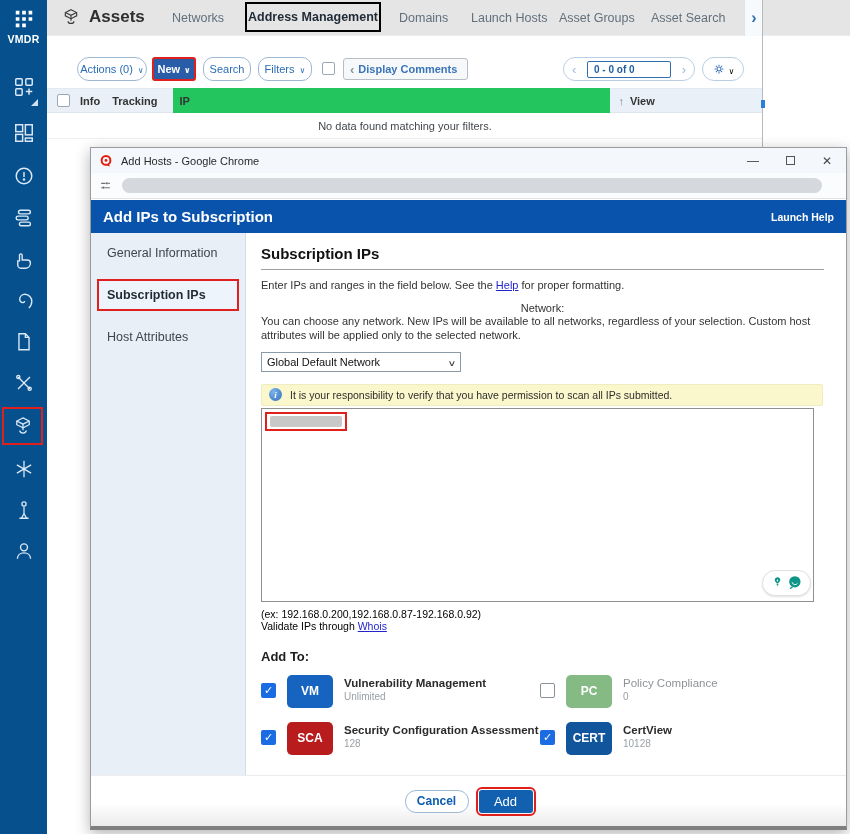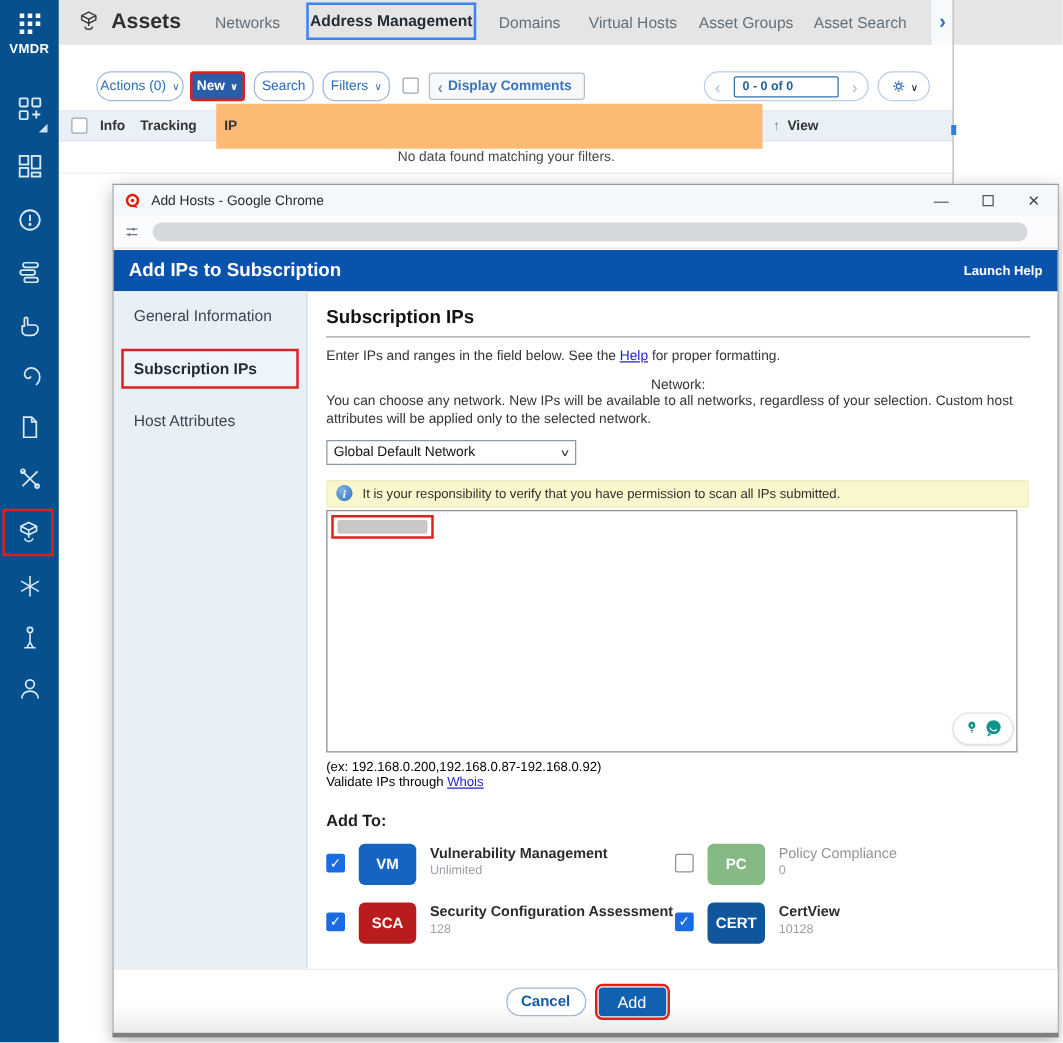--- a/index.html
+++ b/index.html
@@ -16,21 +16,21 @@
 
   
   #main { position:absolute; left:47px; top:0; width:716px; height:834px; background:#fff; }
   #main-edge { position:absolute; left:762px; top:0; width:1px; height:148px; background:#b9b9b9; }
   #scroll-marker { position:absolute; left:761px; top:100px; width:4px; height:8px; background:#2f7fd6; }
 
   #app-header { position:absolute; left:0; top:0; width:820px; height:36px; background:#e5e5e5; border-bottom:1px solid #ececec; }
   .app-title { position:absolute; left:14px; top:7px; display:flex; align-items:center; gap:8px; }
   .app-title span { font-size:17px; font-weight:600; color:#2f2f2f; }
   .tab { position:absolute; top:11px; font-size:12.5px; color:#62707c; cursor:pointer; white-space:nowrap; }
-  .tab-am-box { position:absolute; left:198px; top:2px; width:136px; height:30px; border:2px solid #3b82f6; display:flex; align-items:center; justify-content:center; font-size:12.5px; font-weight:bold; color:#1f2a35; cursor:pointer; }
+  .tab-am-box { position:absolute; left:198px; top:2px; width:136px; height:30px; border:2px solid #000000; display:flex; align-items:center; justify-content:center; font-size:12.5px; font-weight:bold; color:#1f2a35; cursor:pointer; }
   .tab-more { position:absolute; left:697px; top:0; width:19px; height:36px; border-left:1px solid #e3e3e3; background:#f7fafd; color:#2a6db5; display:flex; align-items:center; justify-content:center; cursor:pointer; }
   .tab-more::after { content:"\203A"; font-size:16px; font-weight:bold; }
 
   
   #toolbar { position:absolute; left:0; top:52px; width:716px; height:34px; }
   .pill { position:absolute; top:5px; height:24px; border:1px solid #9db9d6; border-radius:12px; background:#fff; color:#2a6db5; font-size:11px; display:flex; align-items:center; justify-content:center; gap:5px; cursor:pointer; }
   .chev::after { content:"\2228"; font-size:8px; transform:scaleX(1.4); color:inherit; }
   #btn-actions { left:30px; width:70px; }
   #btn-new { position:absolute; left:105px; top:5px; width:44px; height:24px; background:#2a5da8; border:2px solid #e0201c; border-radius:3px; color:#fff; font-size:11px; font-weight:bold; display:flex; align-items:center; justify-content:center; gap:4px; cursor:pointer; }
   #btn-search { left:156px; width:48px; border-radius:10px; }
@@ -40,21 +40,21 @@
   #btn-dc::before { content:"\2039"; color:#8a949e; font-size:13px; }
   #pager { position:absolute; left:516px; top:5px; width:132px; height:24px; border:1px solid #b9cde3; border-radius:12px; background:#fff; display:flex; align-items:center; justify-content:space-between; padding:0 8px; }
   .pg-arrow { color:#9fb8d4; font-size:13px; cursor:pointer; line-height:1; }
   #pager-count { width:84px; height:17px; border:1px solid #2f6fb0; border-radius:2px; font-size:10px; font-weight:bold; color:#1c5f9f; display:flex; align-items:center; padding-left:6px; }
   #btn-gear { position:absolute; left:655px; top:5px; width:42px; height:24px; border:1px solid #b9cde3; border-radius:12px; background:#fff; display:flex; align-items:center; justify-content:center; gap:3px; cursor:pointer; }
 
   
   #thead { position:absolute; left:0; top:88px; width:716px; height:25px; background:#e9f0f7; border-top:1px solid #e2e9f1; border-bottom:1px solid #dfe5ec; display:flex; align-items:center; font-size:11px; font-weight:bold; color:#333; }
   #cb-thead { width:13px; height:13px; border:1px solid #9aa7b4; border-radius:2px; background:#fff; margin-left:10px; cursor:pointer; }
   .th-info { margin-left:10px; } .th-tracking { margin-left:12px; }
-  .th-ip-cell { margin-left:16px; width:437px; height:36px; background:#fdba74; display:flex; align-items:center; padding-left:6px; }
+  .th-ip-cell { margin-left:16px; width:437px; height:25px; background:#22c55e; display:flex; align-items:center; padding-left:6px; }
   .th-sort { margin-left:8px; color:#7c8894; font-weight:normal; }
   .th-view { margin-left:6px; }
   #empty-row { position:absolute; left:0; top:113px; width:716px; height:26px; display:flex; align-items:center; justify-content:center; font-size:11px; color:#43484d; border-bottom:1px solid #f0f0f0; }
 
   
   #popup { position:absolute; left:90px; top:147px; width:757px; height:683px; background:#fff; border:1px solid #9b9b9b; border-bottom:4px solid #7f7f7f; box-shadow:0 4px 14px rgba(0,0,0,.30); z-index:10; }
   #ptitle { position:absolute; left:0; top:0; width:100%; height:25px; background:#f4f8fd; display:flex; align-items:center; }
   #ptitle .t { font-size:11px; color:#2a2a2a; margin-left:8px; }
   .win-ctrls { margin-left:auto; display:flex; align-items:center; gap:27px; margin-right:14px; color:#444; }
   .wc { font-size:12px; cursor:pointer; line-height:1; }
@@ -205,21 +205,21 @@
             <path d="M8.5 17c0 1.5 1.6 2.7 3.5 2.7s3.5-1.2 3.5-2.7"></path>
           </svg>
       </span>
       <span>Assets</span>
     </div>
     <div class="tab" style="left:125px">Networks</div>
     <div class="tab-am-box">
         <span>Address Management</span>
       </div>
     <div class="tab" style="left:352px">Domains</div>
-    <div class="tab" style="left:424px">Virtual Hosts</div>
+    <div class="tab" style="left:424px">Launch Hosts</div>
     <div class="tab" style="left:512px">Asset Groups</div>
     <div class="tab" style="left:604px">Asset Search</div>
     <div class="tab-more"></div>
   </div>
 
   <div id="toolbar">
     <div class="pill" id="btn-actions">
         <span>Actions (0)</span>
         <span class="chev"></span>
       </div>

